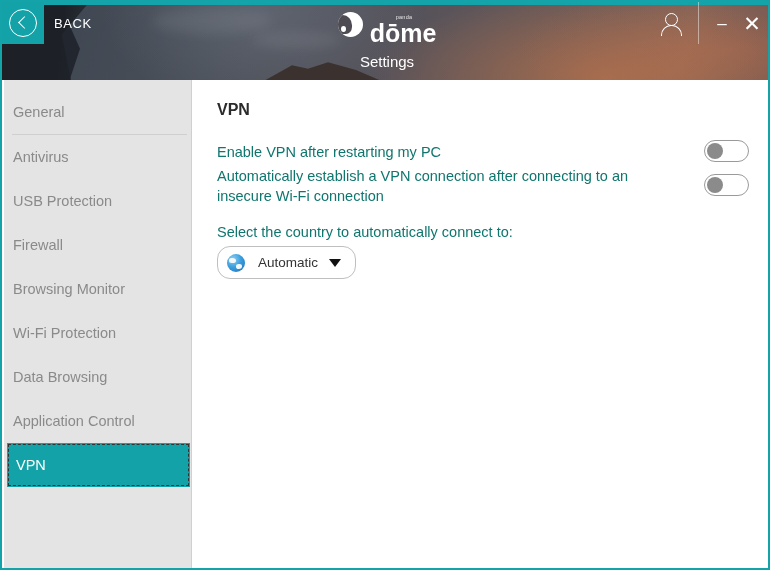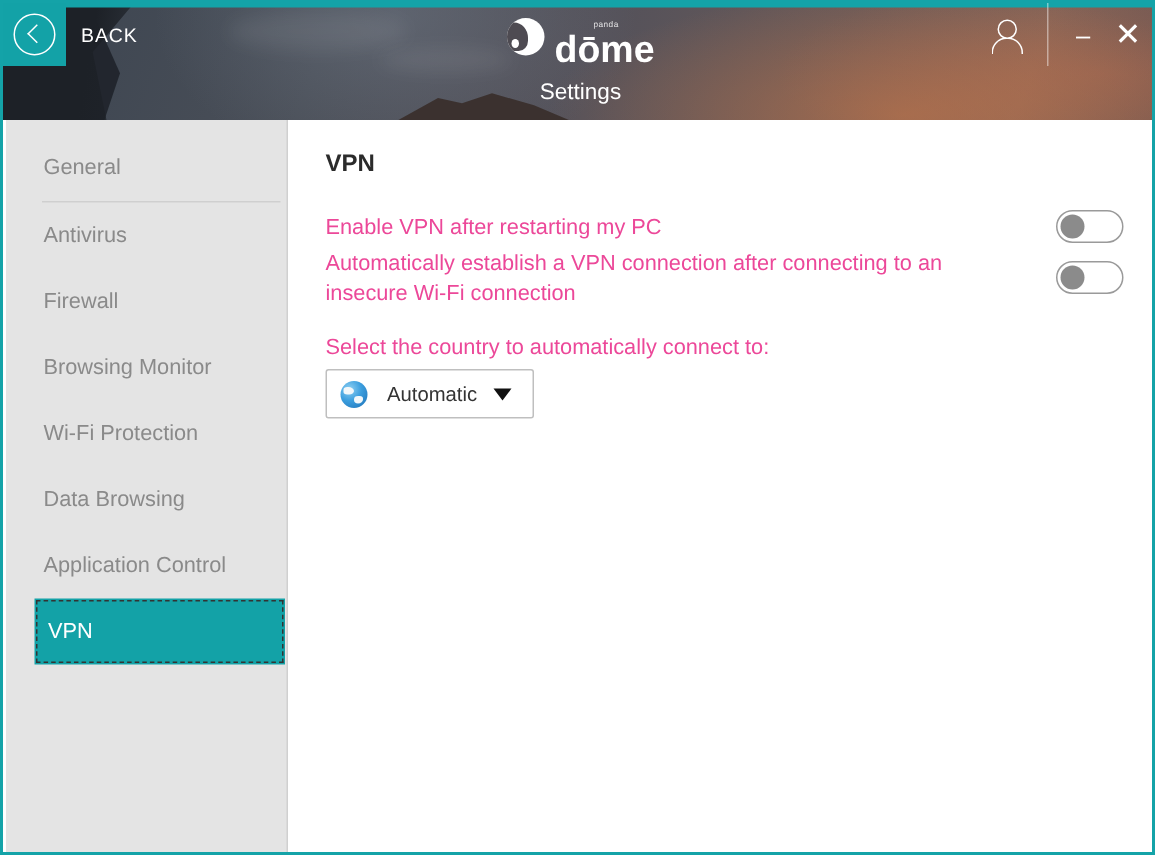--- a/index.html
+++ b/index.html
@@ -227,21 +227,20 @@
     display: flex;
     background: #fff;
   }
   .sidebar {
     width: 188px;
     background: #e4e4e4;
     border-right: 1px solid #d0d0d0;
     position: relative;
     box-sizing: border-box;
     padding-top: 10px;
-    padding-left: 16px;
   }
   .side-item {
     height: 44px;
     display: flex;
     align-items: center;
     padding-left: 9px;
     color: #8a8a8a;
     font-size: 14.5px;
     box-sizing: border-box;
     cursor: pointer;
@@ -266,21 +265,21 @@
   }
   .content-h1 {
     position: absolute;
     left: 25px; top: 21px;
     font-size: 16px;
     font-weight: bold;
     color: #2b2b2b;
   }
   .row-label {
     position: absolute;
-    color: #ec4899;
+    color: #0f766e;
     font-size: 14.5px;
     line-height: 20px;
   }
   .label-restart { left: 25px; top: 62px; }
   .label-auto    { left: 25px; top: 86px; width: 460px; }
   .label-country { left: 25px; top: 142px; }
 
   .toggle {
     position: absolute;
     width: 45px; height: 22px;
@@ -298,21 +297,21 @@
     background: #8b8b8b;
   }
   .toggle-1 { left: 512px; top: 60px; }
   .toggle-2 { left: 512px; top: 94px; }
 
   .dropdown {
     position: absolute;
     left: 25px; top: 166px;
     width: 139px; height: 33px;
     border: 1px solid #bfbfbf;
-    border-radius: 2px;
+    border-radius: 13px;
     background: #ffffff;
     box-sizing: border-box;
     display: flex;
     align-items: center;
     cursor: pointer;
   }
   .globe {
     width: 18px; height: 18px;
     margin-left: 9px;
     border-radius: 50%;
@@ -393,20 +392,23 @@
 
     <div class="sidebar">
       <div class="side-item">
         <span>General</span>
       </div>
       <div class="side-sep"></div>
       <div class="side-item">
         <span>Antivirus</span>
       </div>
       <div class="side-item">
+        <span>USB Protection</span>
+      </div>
+      <div class="side-item">
         <span>Firewall</span>
       </div>
       <div class="side-item">
         <span>Browsing Monitor</span>
       </div>
       <div class="side-item">
         <span>Wi-Fi Protection</span>
       </div>
       <div class="side-item">
         <span>Data Browsing</span>

